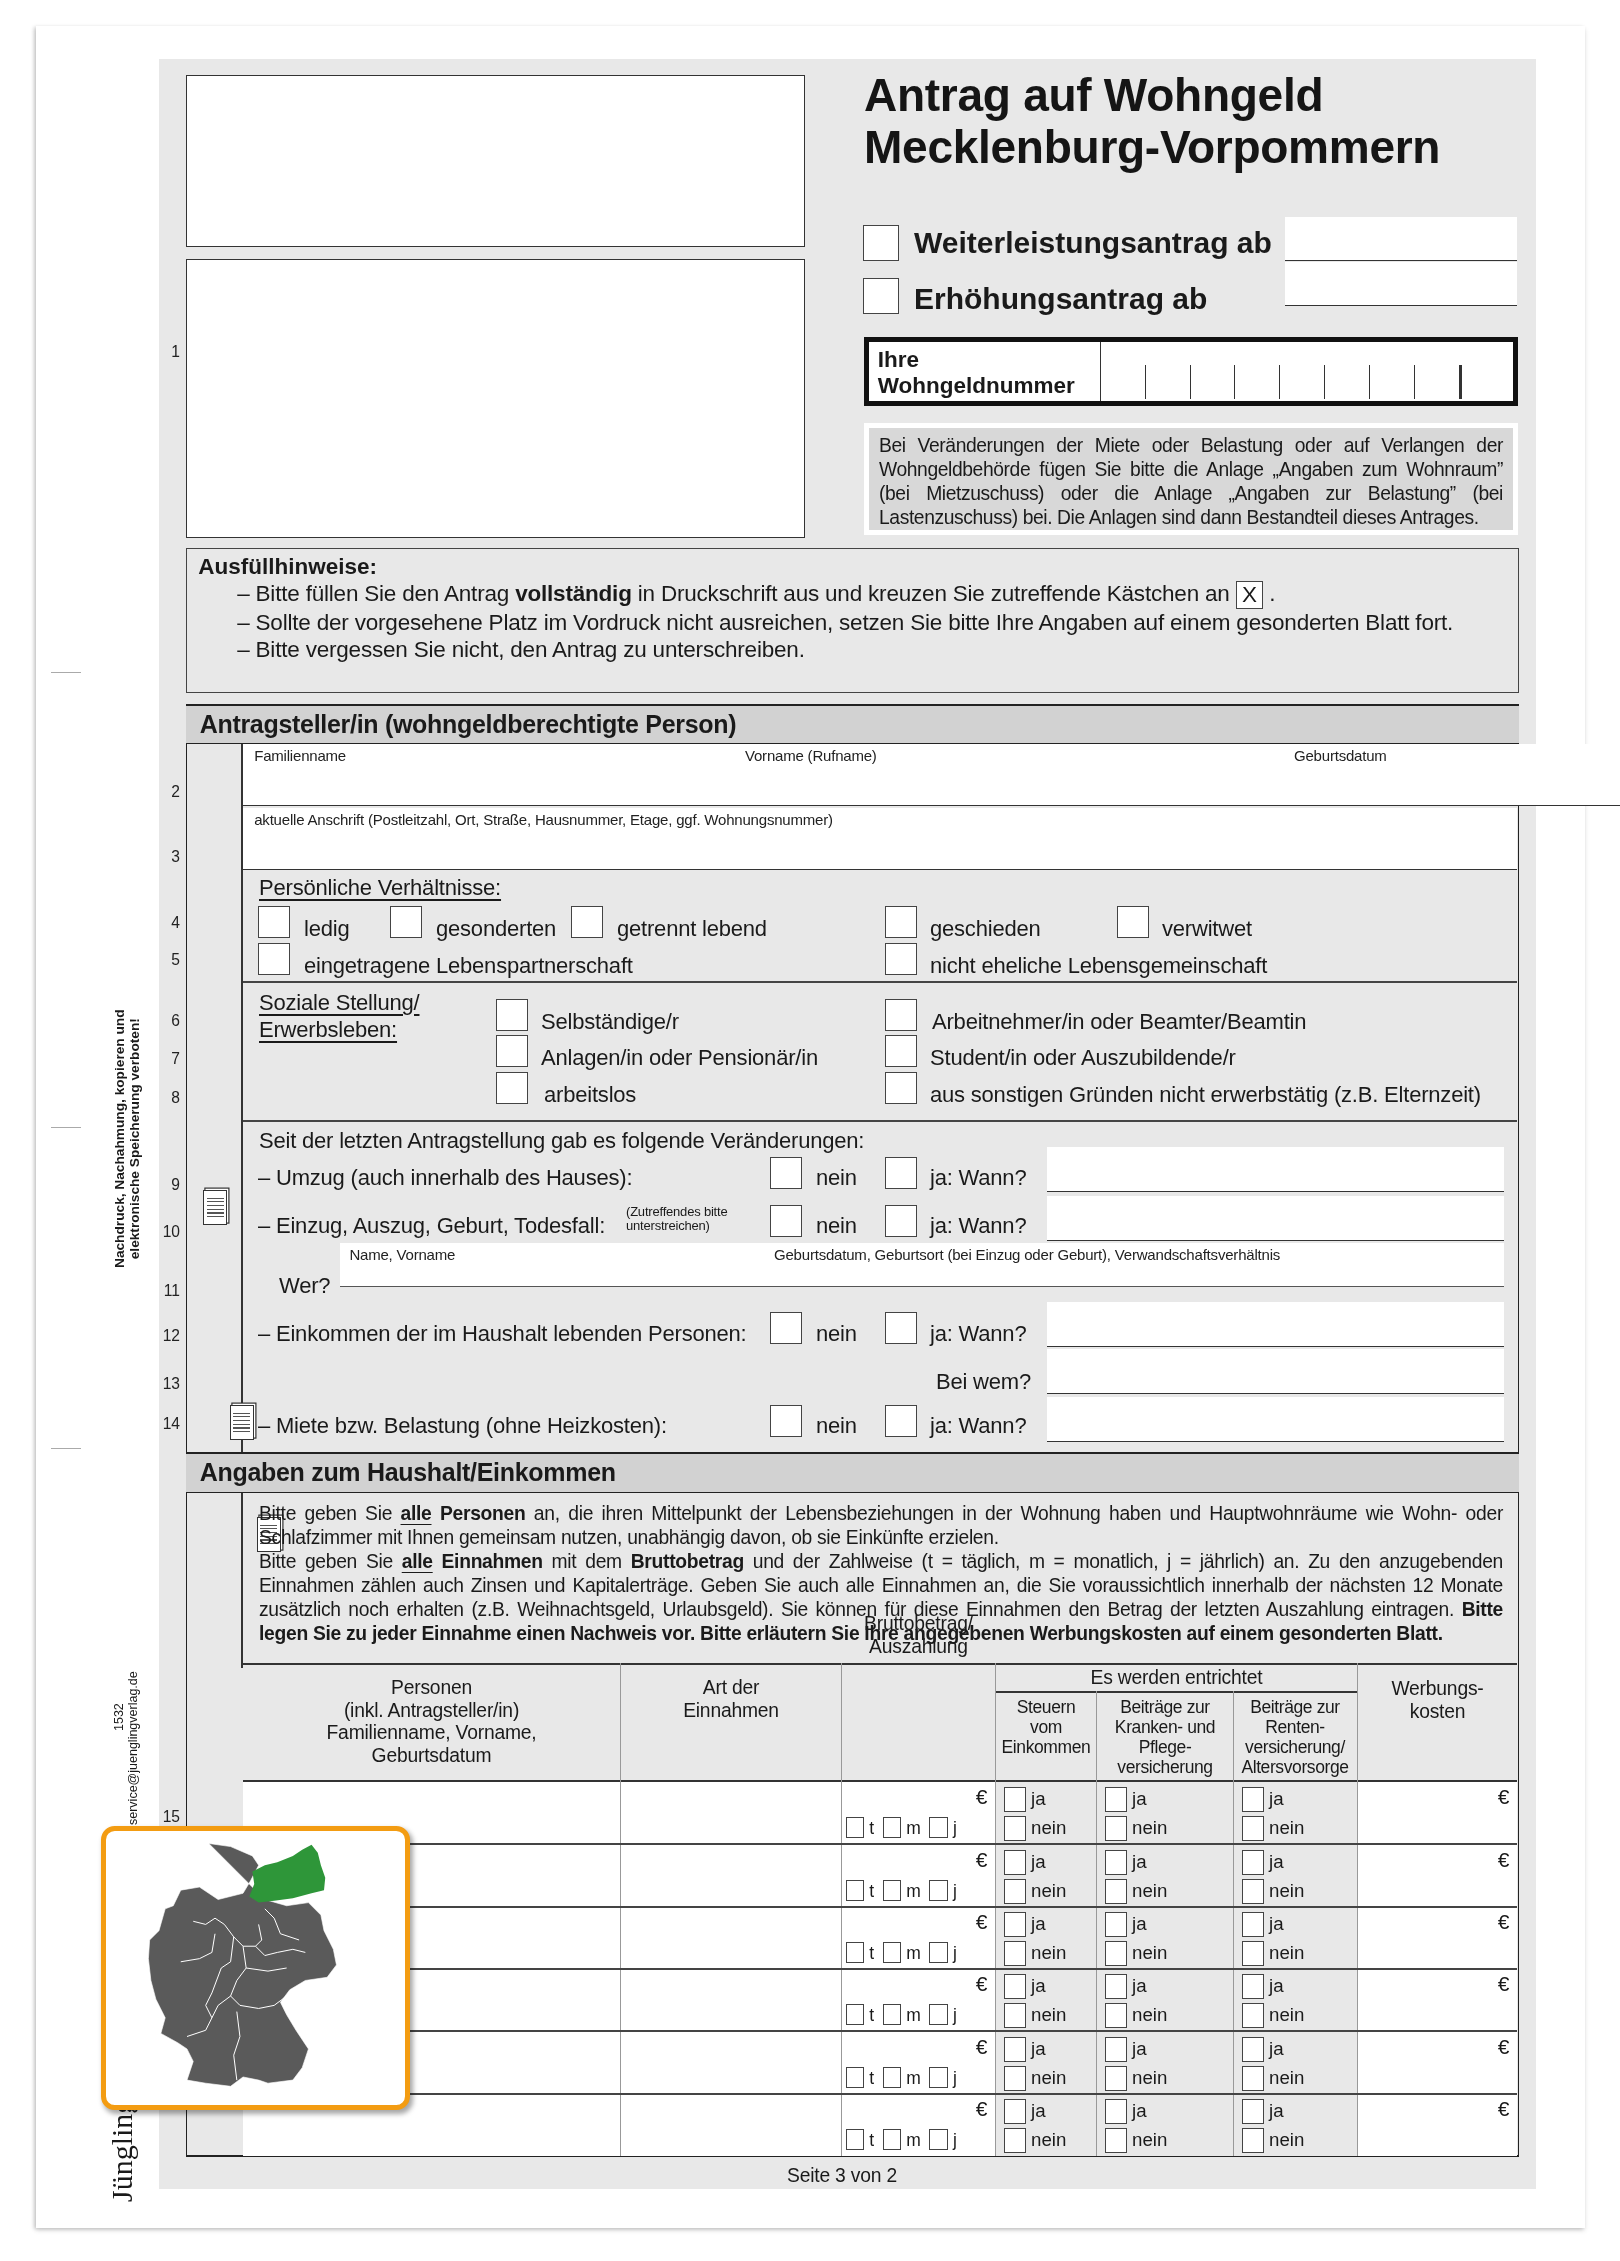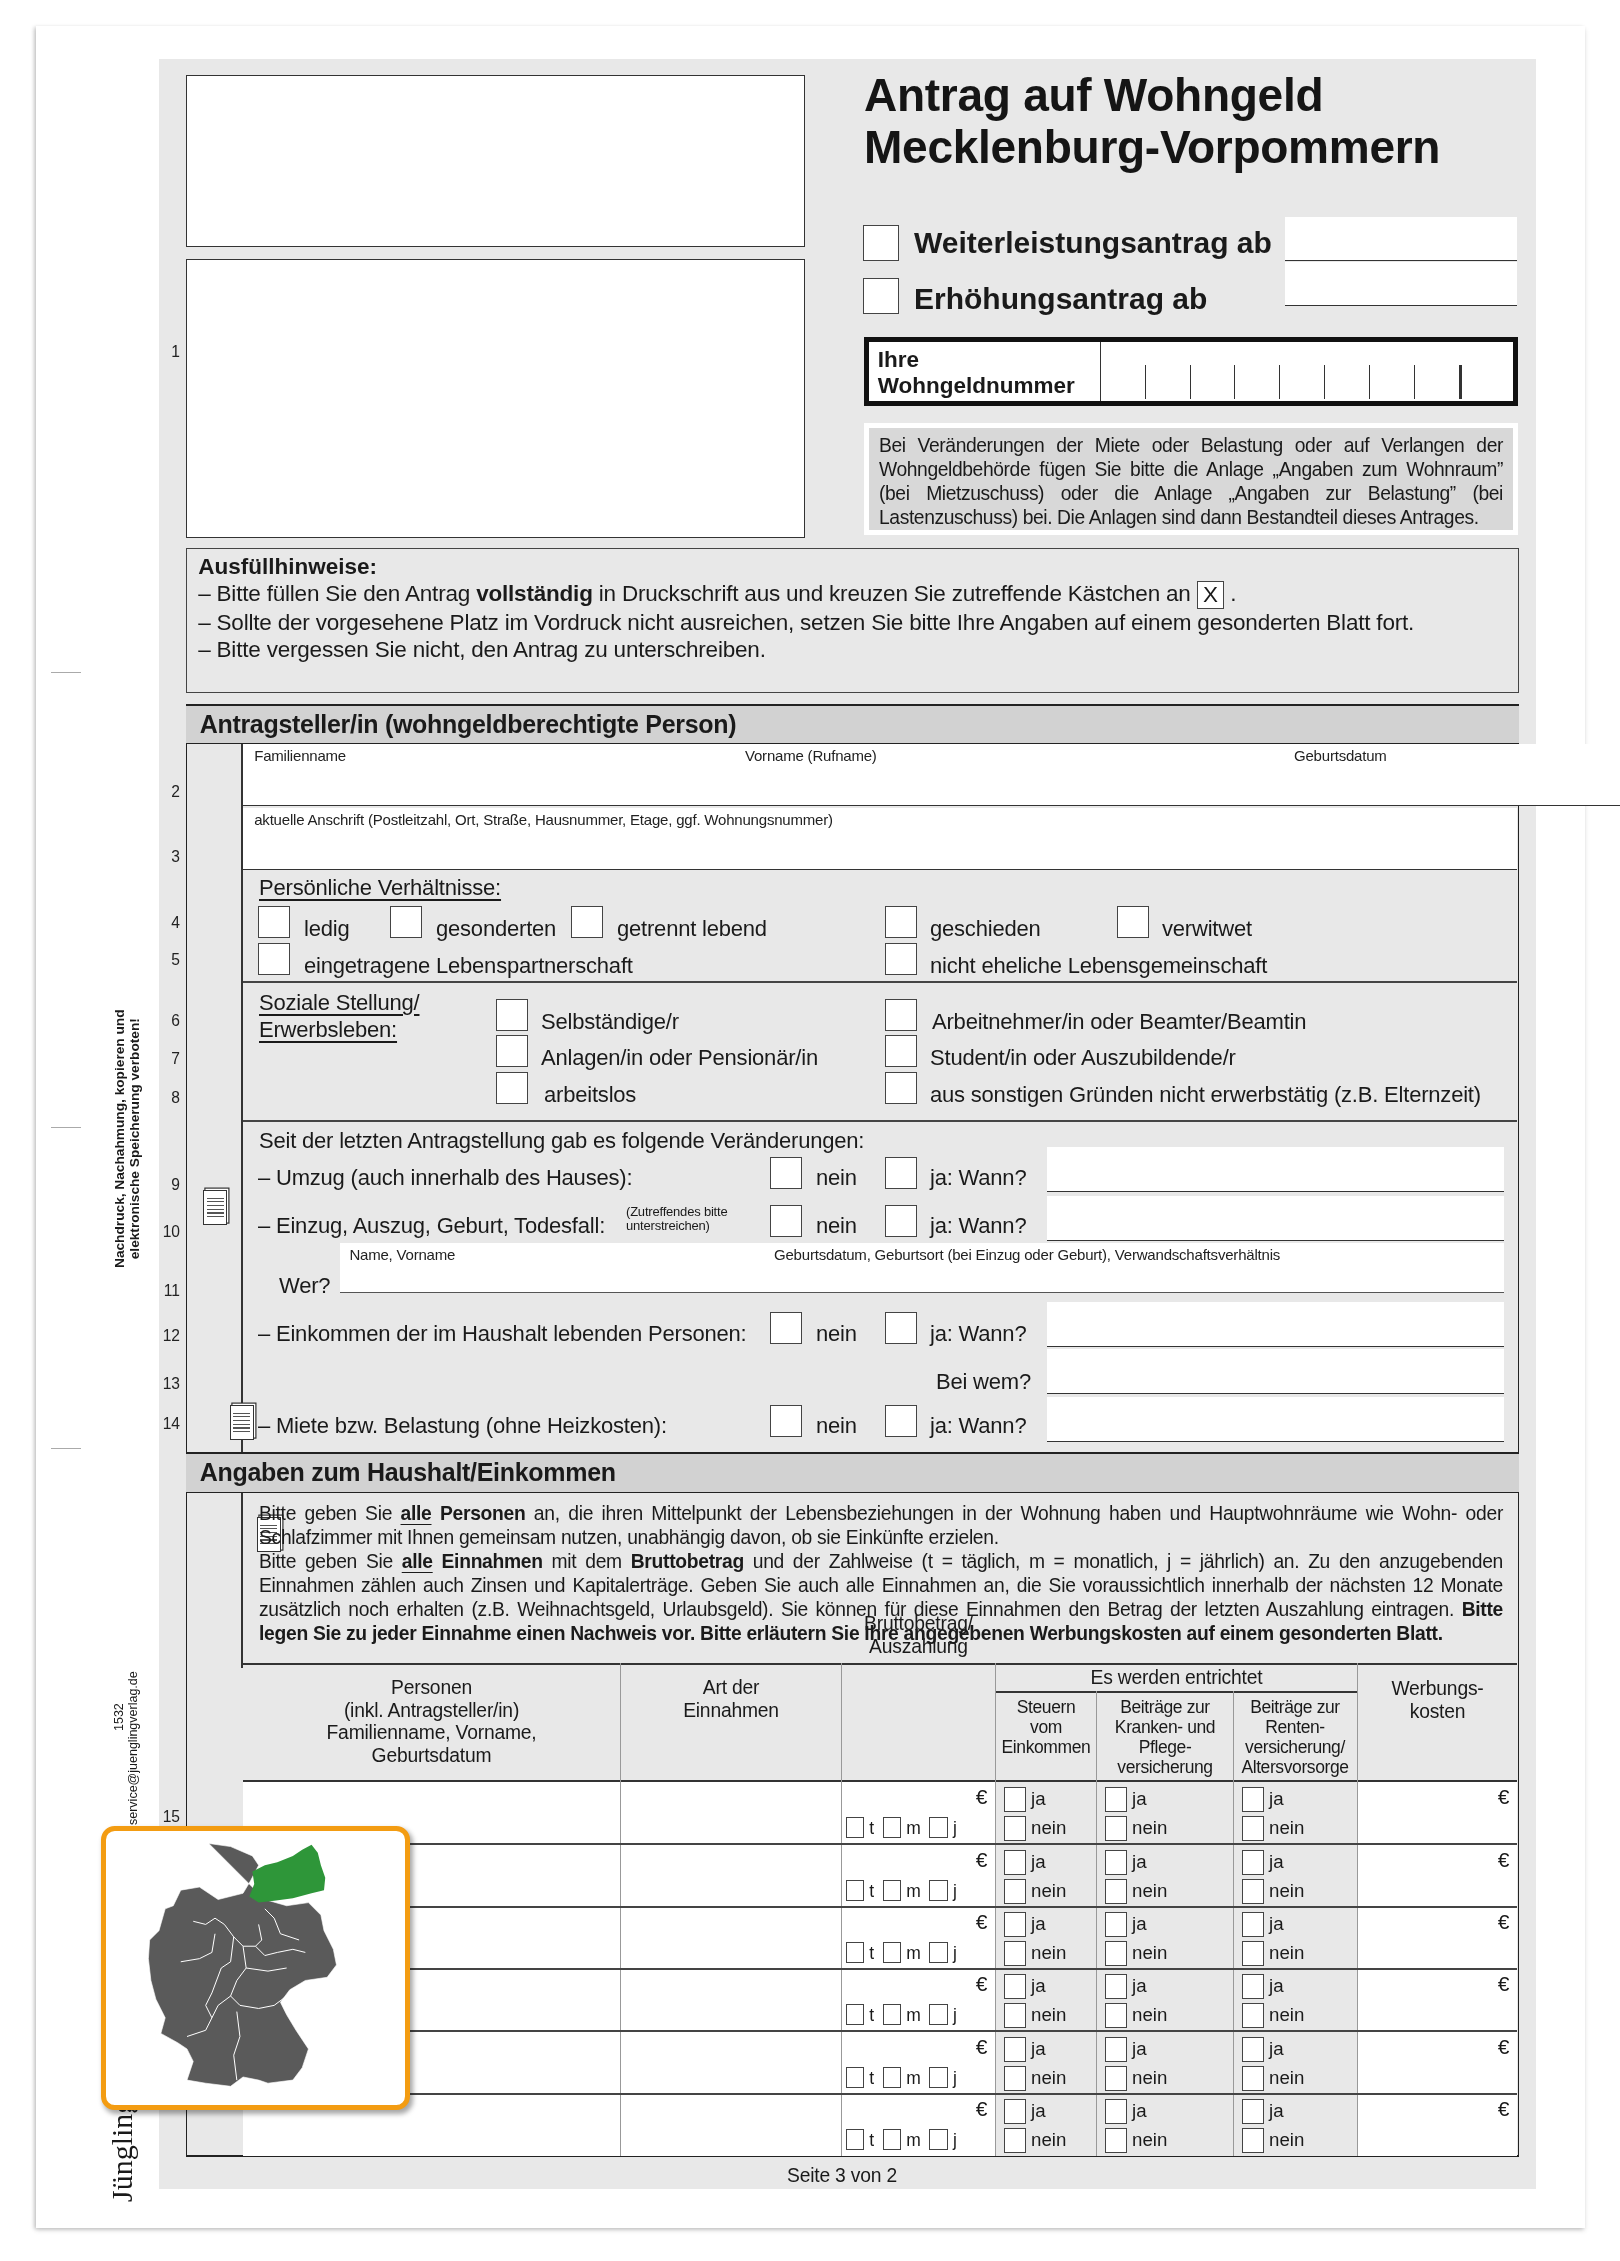--- a/index.html
+++ b/index.html
@@ -18,21 +18,21 @@
   .cb-label-big { font-size: 30px; font-weight: bold; color: #1a1a1a; }
   .line-input { background: #fff; border-bottom: 1.9px solid #333; }
   .wgnr { left: 864px; top: 337px; width: 654px; height: 69px; border: 5px solid #111; background: #fff; }
   .wgnr-label { left: 8.7px; top: 5px; font-size: 22.5px; font-weight: bold; line-height: 26px; }
   .wgnr-cells { left: 231px; top: 0; right: 0; bottom: 0; border-left: 1.2px solid #333; }
   .wgnr-tick { position: absolute; bottom: 2.5px; width: 1.2px; height: 34px; background: #333; }
   .info-box { left: 864px; top: 423px; width: 654px; height: 112px; background: #fff; padding: 5px; }
   .info-inner { width: 100%; height: 100%; background: #d8d8d8; padding: 6.2px 10px; font-size: 19.3px; line-height: 24px; text-align: justify; letter-spacing: -0.4px; }
   .hints { left: 186px; top: 548px; width: 1333px; height: 145px; border: 1.9px solid #444; padding: 5px 11.2px; }
   .hints-title { font-size: 22.5px; font-weight: bold; }
-  .hint-line { font-size: 22.5px; line-height: 27.4px; letter-spacing: -0.2px; }
+  .hint-line { font-size: 22.5px; line-height: 27.4px; letter-spacing: -0.2px; margin-left: 39px; }
   .xbox { display: inline-block; border: 1.2px solid #444; background: #fff; width: 27.4px; height: 27.4px; text-align: center; line-height: 26px; font-size: 22.5px; vertical-align: middle; }
   .doc-icon { display: inline-block; width: 18.7px; height: 27.4px; border: 1.2px solid #333; background: #fff; position: relative; vertical-align: middle; box-shadow: 1.9px -1.9px 0 -0.6px #fff, 1.9px -1.9px 0 0.6px #333; }
   .doc-icon::after { content: ""; position: absolute; left: 2.5px; right: 2.5px; top: 3.7px; bottom: 3.7px; background: repeating-linear-gradient(#fff 0 2.5px, #555 2.5px 3.7px); }
   .doc-icon-lg { width: 24px; height: 35px; }
   .section-head { background: #d2d2d2; border-top: 2.5px solid #222; border-bottom: 1.9px solid #222; font-size: 25px; font-weight: bold; padding-left: 13.7px; letter-spacing: -0.3px; }
   .hline { background: #444; height: 1.9px; }
   .small-label { font-size: 15px; color: #222; letter-spacing: -0.2px; }
   .rownum { font-size: 15.6px; color: #222; width: 25px; text-align: right; }
   .txt { font-size: 22px; letter-spacing: -0.2px; white-space: nowrap; }
   .u { text-decoration: underline; text-underline-offset: 3.7px; }
@@ -206,21 +206,21 @@
   <div>unterstreichen)</div>
 </div>
 <div class="abs cb cb-md" style="left:770px;top:1205px"></div>
 <div class="abs txt" style="left:816px;top:1213px">nein</div>
 <div class="abs cb cb-md" style="left:885px;top:1205px"></div>
 <div class="abs txt" style="left:930px;top:1213px">ja:  Wann?</div>
 <div class="abs line-input" style="left:1047px;top:1196px;width:457px;height:45px"></div>
 
 
 <div class="abs txt" style="left:279px;top:1273px">Wer?</div>
-<div class="abs" style="left:340px;top:1243px;width:1164px;height:50px;background:#fff;border-bottom:1.9px solid #555">
+<div class="abs" style="left:340px;top:1243px;width:1164px;height:44px;background:#fff;border-bottom:1.9px solid #555">
   <div class="abs small-label" style="left:9.4px;top:2.5px">Name, Vorname</div>
   <div class="abs small-label" style="left:434px;top:2.5px">Geburtsdatum, Geburtsort (bei Einzug oder Geburt), Verwandschaftsverhältnis</div>
 </div>
 
 
 <div class="abs txt" style="left:258px;top:1321px">– Einkommen der im Haushalt lebenden Personen:</div>
 <div class="abs cb cb-md" style="left:770px;top:1312px"></div>
 <div class="abs txt" style="left:816px;top:1321px">nein</div>
 <div class="abs cb cb-md" style="left:885px;top:1312px"></div>
 <div class="abs txt" style="left:930px;top:1321px">ja:  Wann?</div>

